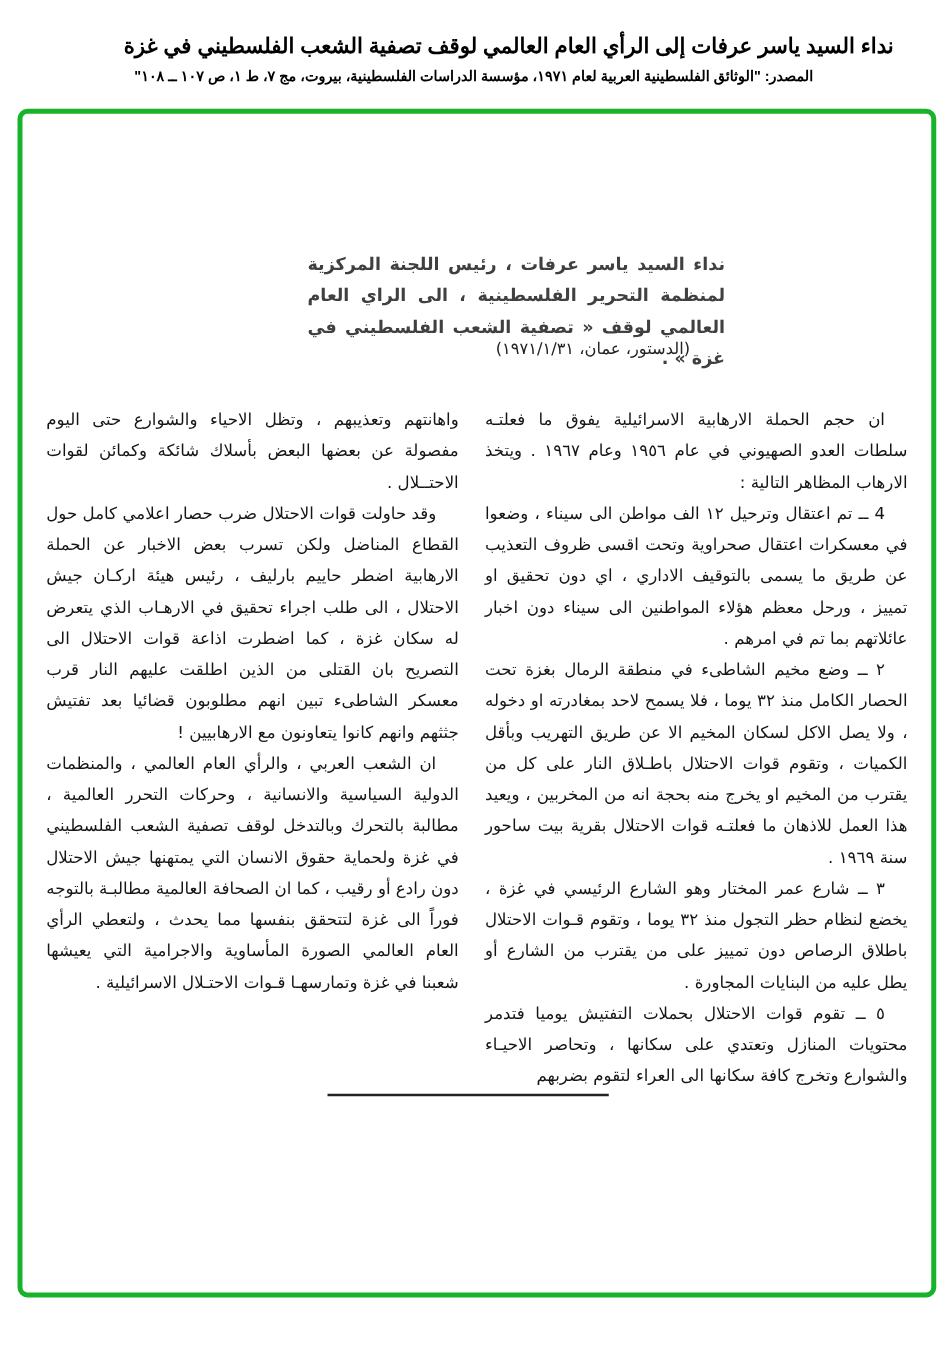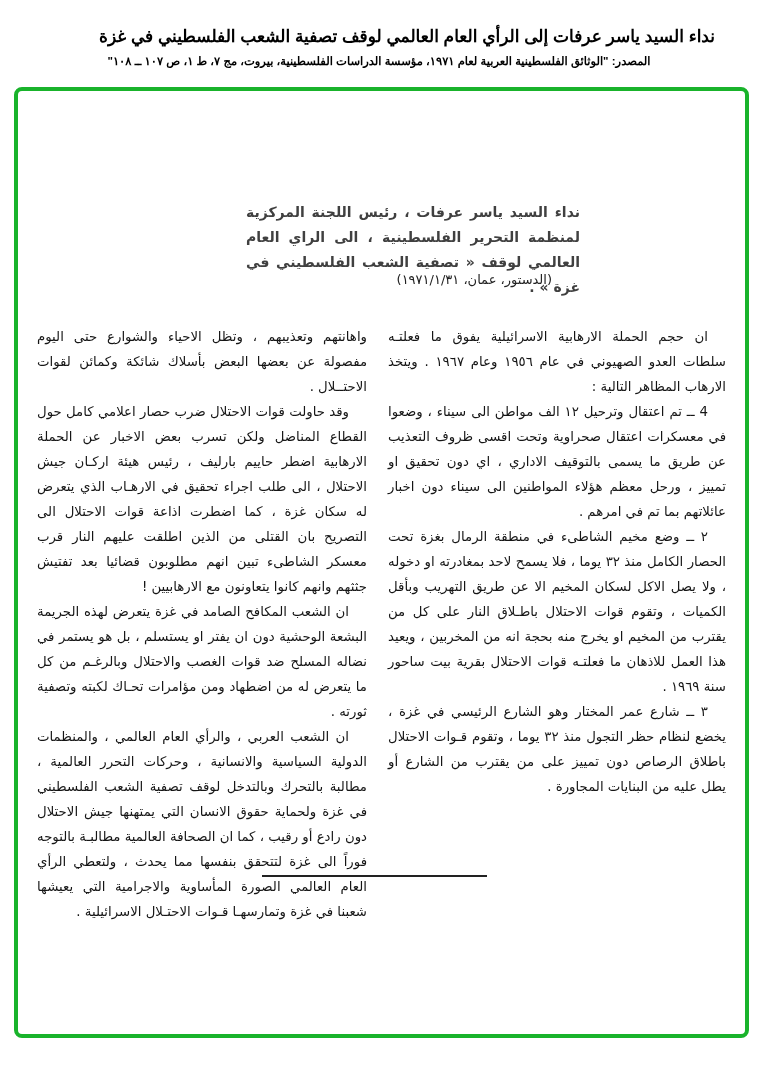--- a/index.html
+++ b/index.html
@@ -55,22 +55,22 @@
 <div class="frame"></div>
 
 <div class="main-heading">نداء السيد ياسر عرفات ، رئيس اللجنة المركزية لمنظمة التحرير الفلسطينية ، الى الراي العام العالمي لوقف « تصفية الشعب الفلسطيني في غزة » .</div>
 <div class="dateline">(الدستور، عمان، ١٩٧١/١/٣١)</div>
 
 <div class="col col-right">
   <p>ان حجم الحملة الارهابية الاسرائيلية يفوق ما فعلتـه سلطات العدو الصهيوني في عام ١٩٥٦ وعام ١٩٦٧ . ويتخذ الارهاب المظاهر التالية :</p>
   <p>4 ــ تم اعتقال وترحيل ١٢ الف مواطن الى سيناء ، وضعوا في معسكرات اعتقال صحراوية وتحت اقسى ظروف التعذيب عن طريق ما يسمى بالتوقيف الاداري ، اي دون تحقيق او تمييز ، ورحل معظم هؤلاء المواطنين الى سيناء دون اخبار عائلاتهم بما تم في امرهم .</p>
   <p>٢ ــ وضع مخيم الشاطىء في منطقة الرمال بغزة تحت الحصار الكامل منذ ٣٢ يوما ، فلا يسمح لاحد بمغادرته او دخوله ، ولا يصل الاكل لسكان المخيم الا عن طريق التهريب وبأقل الكميات ، وتقوم قوات الاحتلال باطـلاق النار على كل من يقترب من المخيم او يخرج منه بحجة انه من المخربين ، ويعيد هذا العمل للاذهان ما فعلتـه قوات الاحتلال بقرية بيت ساحور سنة ١٩٦٩ .</p>
   <p>٣ ــ شارع عمر المختار وهو الشارع الرئيسي في غزة ، يخضع لنظام حظر التجول منذ ٣٢ يوما ، وتقوم قـوات الاحتلال باطلاق الرصاص دون تمييز على من يقترب من الشارع أو يطل عليه من البنايات المجاورة .</p>
+  <p>٥ ــ تقوم قوات الاحتلال بحملات التفتيش يوميا فتدمر محتويات المنازل وتعتدي على سكانها ، وتحاصر الاحيـاء والشوارع وتخرج كافة سكانها الى العراء لتقوم بضربهم</p>
 </div>
 
 <div class="col col-left">
   <p class="cont">واهانتهم وتعذيبهم ، وتظل الاحياء والشوارع حتى اليوم مفصولة عن بعضها البعض بأسلاك شائكة وكمائن لقوات الاحتــلال .</p>
   <p>وقد حاولت قوات الاحتلال ضرب حصار اعلامي كامل حول القطاع المناضل ولكن تسرب بعض الاخبار عن الحملة الارهابية اضطر حاييم بارليف ، رئيس هيئة اركـان جيش الاحتلال ، الى طلب اجراء تحقيق في الارهـاب الذي يتعرض له سكان غزة ، كما اضطرت اذاعة قوات الاحتلال الى التصريح بان القتلى من الذين اطلقت عليهم النار قرب معسكر الشاطىء تبين انهم مطلوبون قضائيا بعد تفتيش جثثهم وانهم كانوا يتعاونون مع الارهابيين !</p>
-  <p>ان الشعب المكافح الصامد في غزة يتعرض لهذه الجريمة البشعة الوحشية دون ان يفتر او يستسلم ، بل هو يستمر في نضاله المسلح ضد قوات الغصب والاحتلال وبالرغـم من كل ما يتعرض له من اضطهاد ومن مؤامرات تحـاك لكبته وتصفية ثورته .</p>
   <p>ان الشعب العربي ، والرأي العام العالمي ، والمنظمات الدولية السياسية والانسانية ، وحركات التحرر العالمية ، مطالبة بالتحرك وبالتدخل لوقف تصفية الشعب الفلسطيني في غزة ولحماية حقوق الانسان التي يمتهنها جيش الاحتلال دون رادع أو رقيب ، كما ان الصحافة العالمية مطالبـة بالتوجه فوراً الى غزة لتتحقق بنفسها مما يحدث ، ولتعطي الرأي العام العالمي الصورة المأساوية والاجرامية التي يعيشها شعبنا في غزة وتمارسهـا قـوات الاحتـلال الاسرائيلية .</p>
 </div>
 
 <div class="divider"></div>
 
 </body></html>

